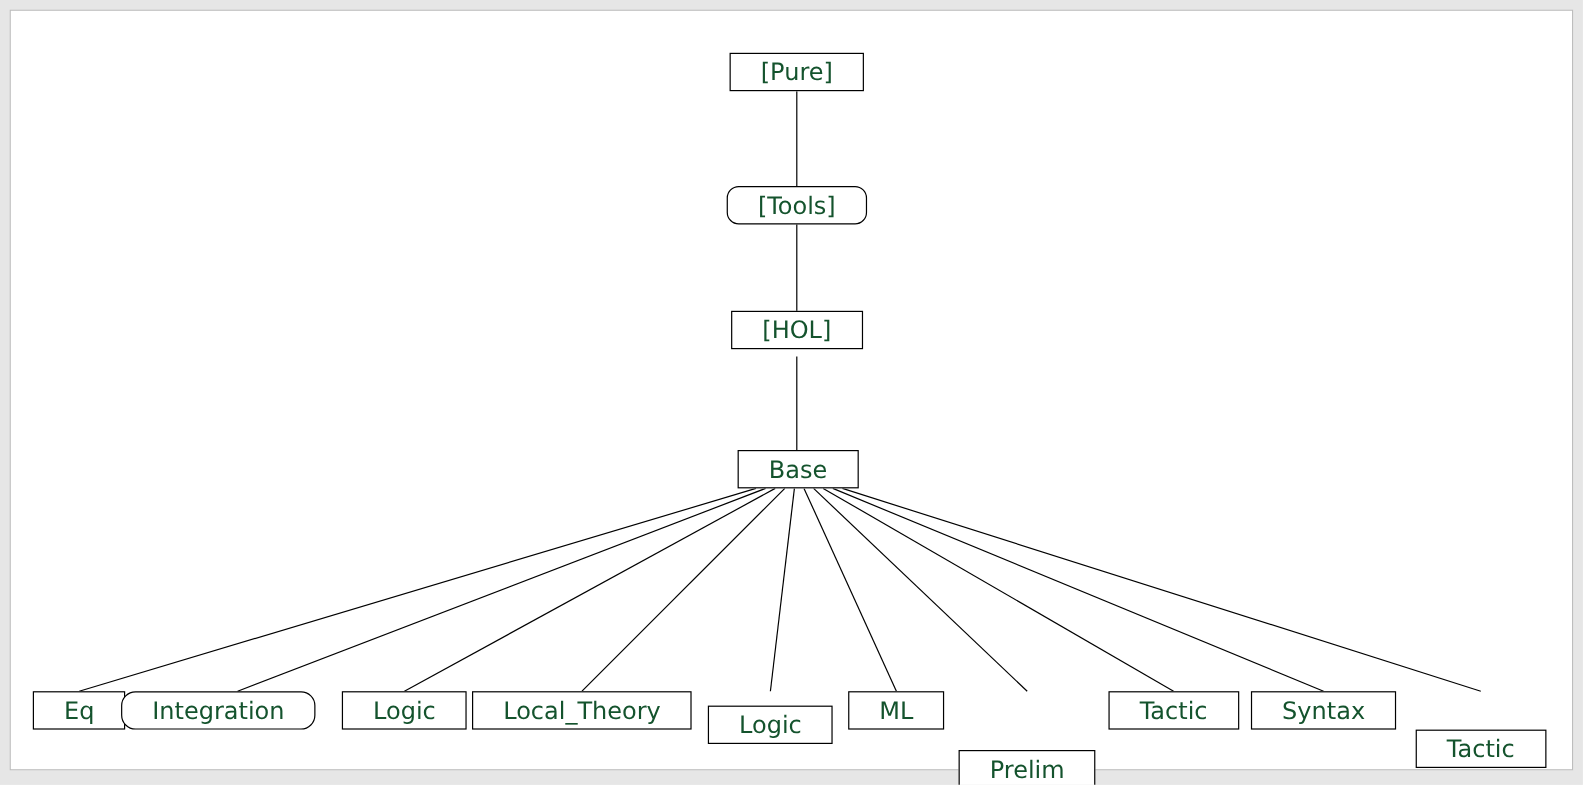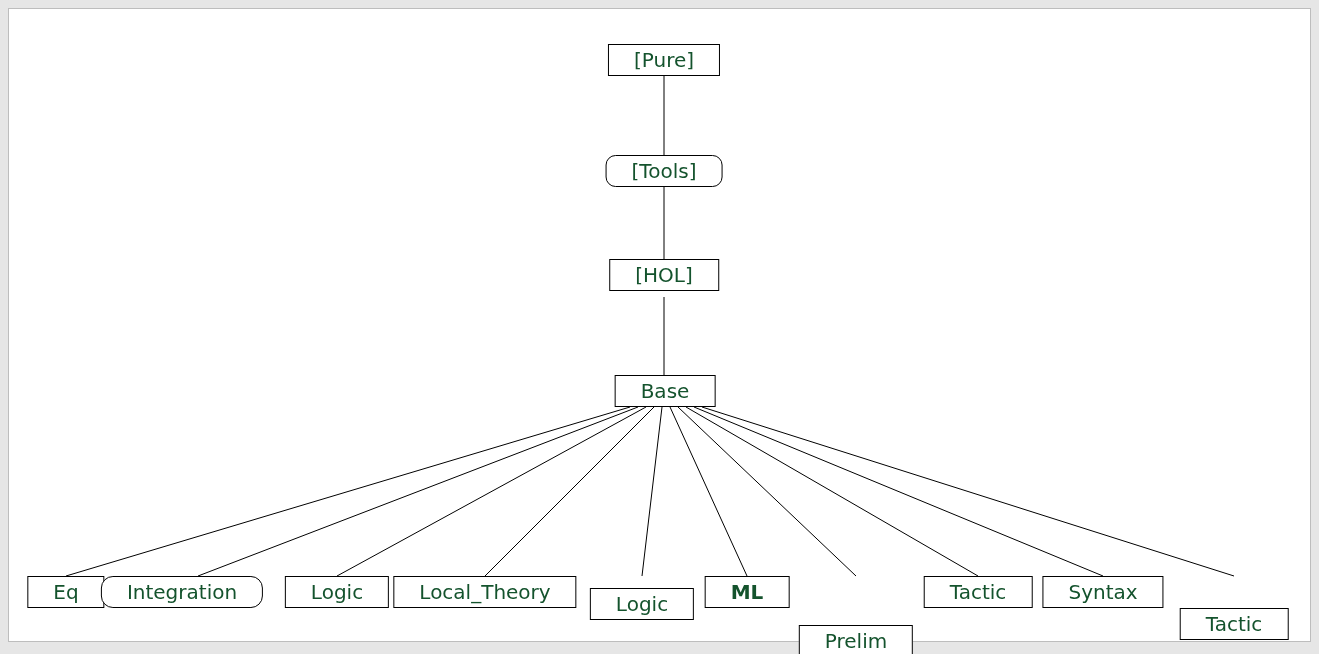--- a/index.html
+++ b/index.html
@@ -69,18 +69,18 @@
   <div class="node" style="left:664px; top:60px;"><span>[Pure]</span></div>
   <div class="node" style="left:664px; top:171px;border-radius:10px;"><span>[Tools]</span></div>
   <div class="node" style="left:664px; top:275px;"><span>[HOL]</span></div>
   <div class="node" style="left:665px; top:391px;"><span>Base</span></div>
 
   <div class="node" style="left:66px;   top:592px;text-align:center;"><span>Eq</span></div>
   <div class="node" style="left:182px;  top:592px;border-radius:12px;"><span>Integration</span></div>
   <div class="node" style="left:337px;  top:592px;"><span>Logic</span></div>
   <div class="node" style="left:485px;  top:592px;"><span>Local_Theory</span></div>
   <div class="node" style="left:642px;  top:592px;margin-top:12px;"><span>Logic</span></div>
-  <div class="node" style="left:747px;  top:592px;font-weight:bold;"><span>ML</span></div>
+  <div class="node" style="left:747px;  top:592px;"><span>ML</span></div>
   <div class="node" style="left:856px;  top:593px;margin-top:48px;"><span>Prelim</span></div>
   <div class="node" style="left:978px;  top:592px;"><span>Tactic</span></div>
   <div class="node" style="left:1103px; top:592px;text-align:right;"><span>Syntax</span></div>
   <div class="node" style="left:1234px; top:624px;"><span>Tactic</span></div>
 </div>
 
 </body></html>

